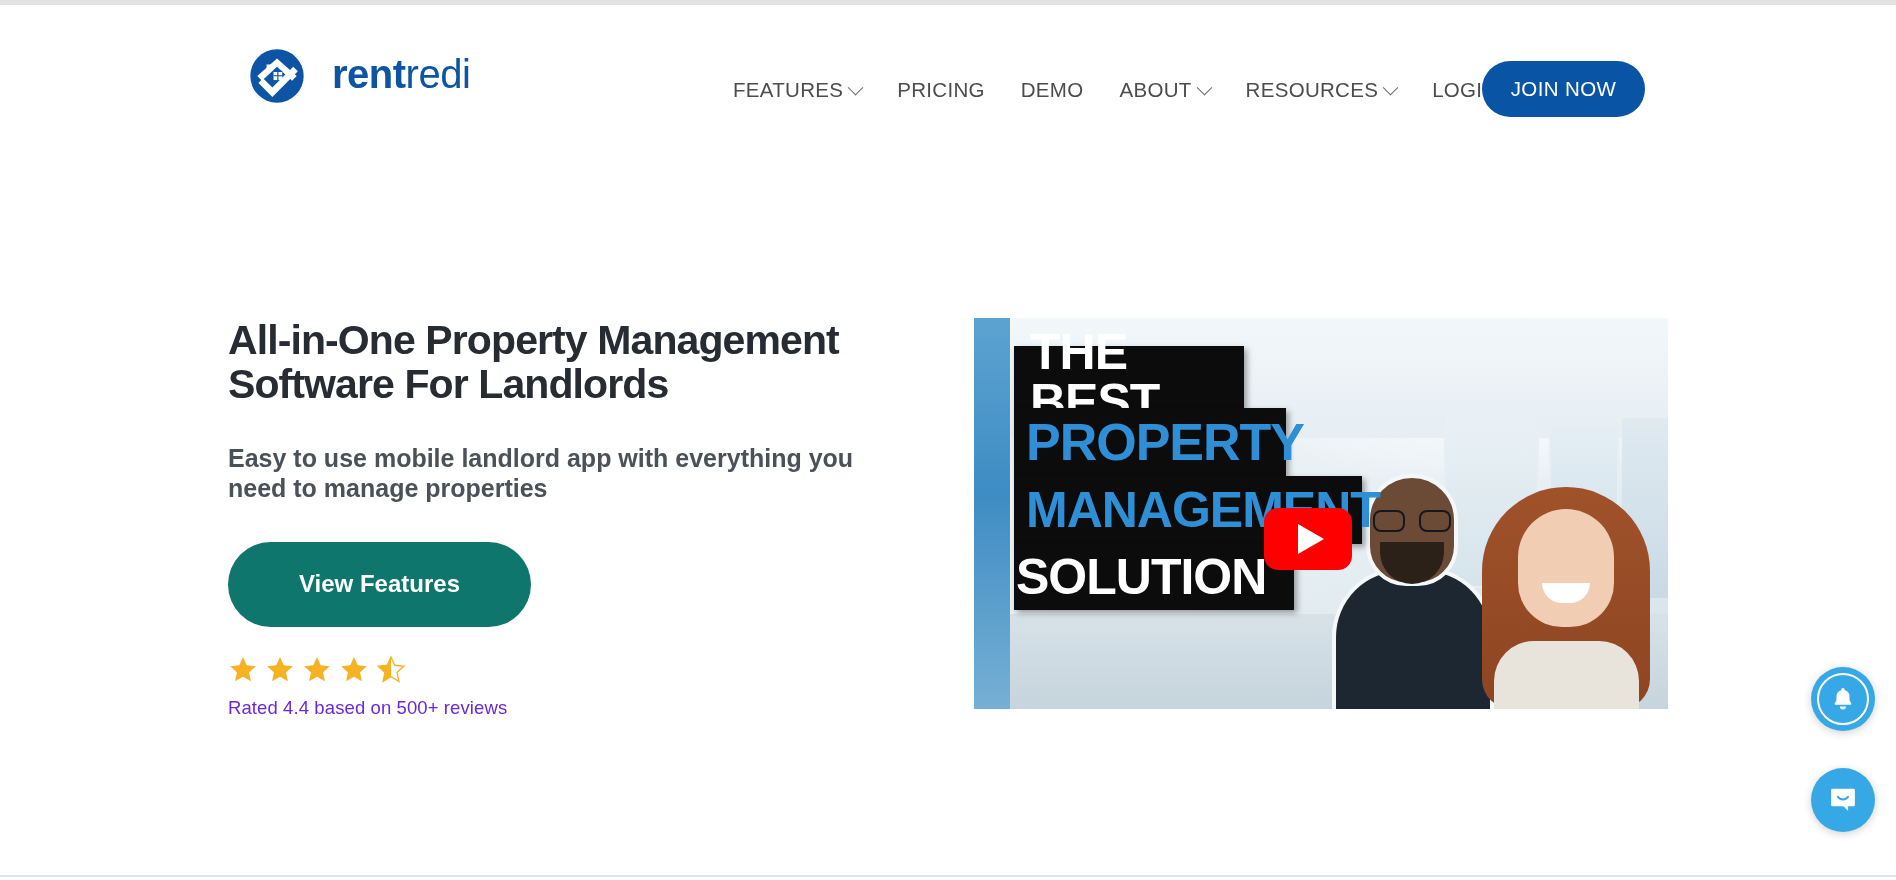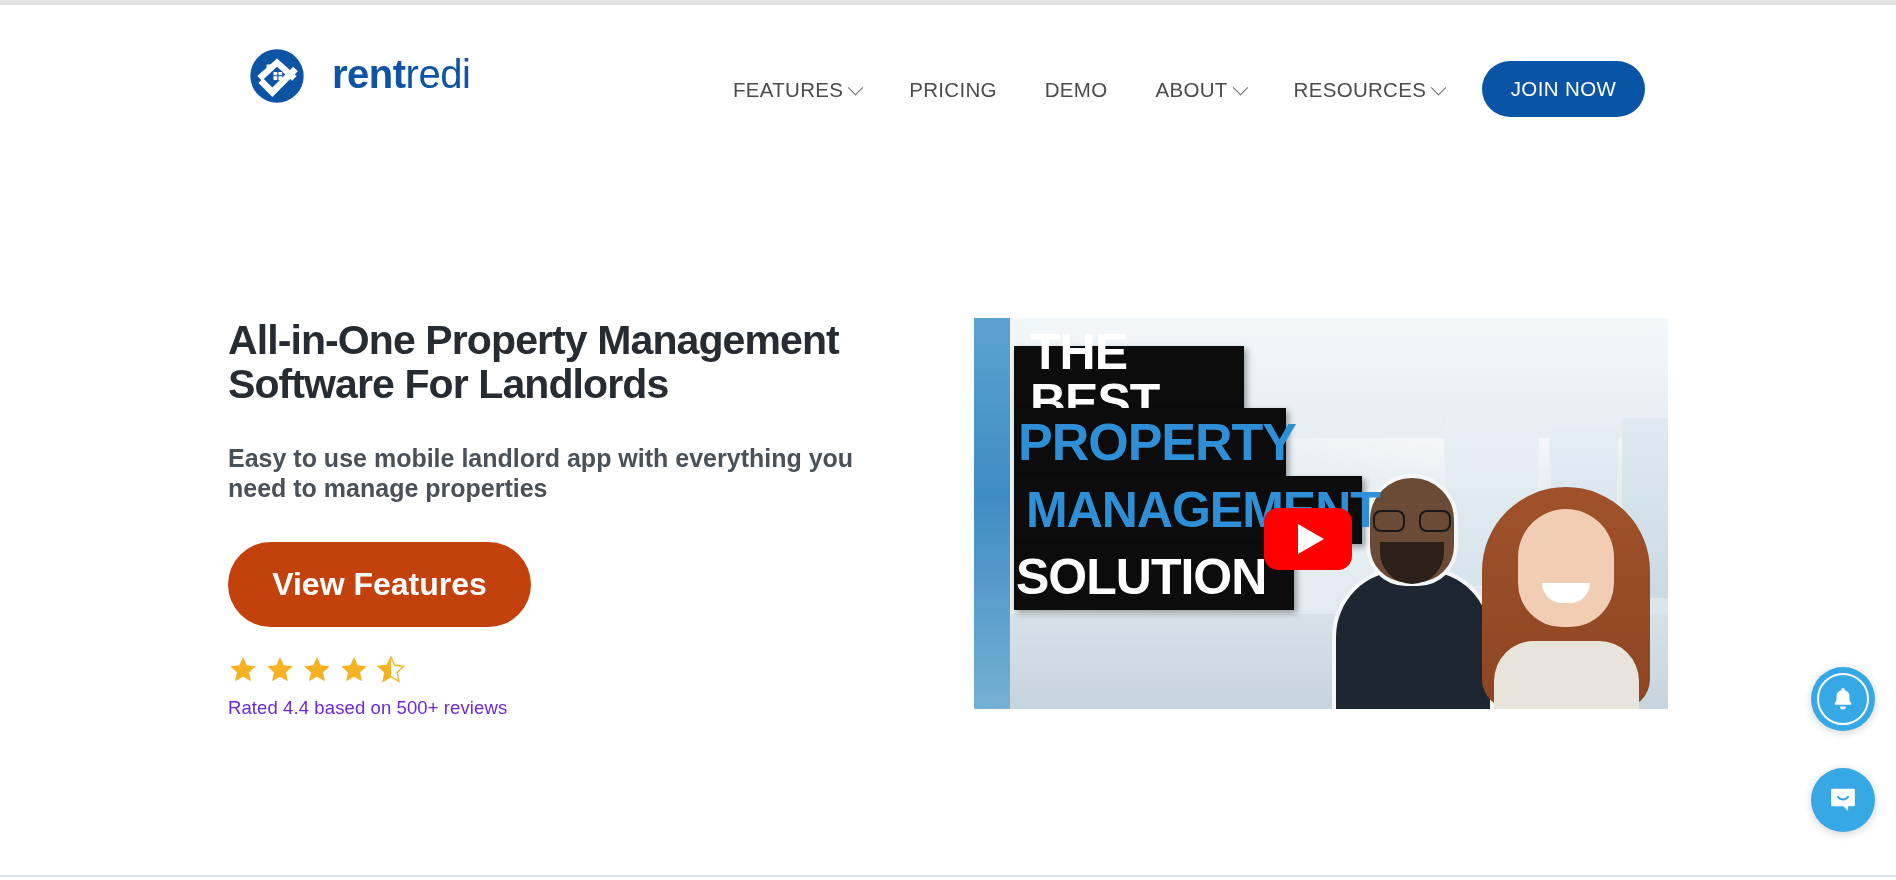--- a/index.html
+++ b/index.html
@@ -61,21 +61,21 @@
   }
   .logo-text .b { font-weight: 700; }
   .logo-text .n { font-weight: 400; }
 
   
   .main-nav {
     position: absolute;
     left: 715px; top: 58px;
     display: flex;
     align-items: flex-end;
-    gap: 12px;
+    gap: 0;
     height: 54px;
   }
   .nav-item {
     display: flex;
     align-items: center;
     gap: 7px;
     font-size: 20.5px;
     letter-spacing: 0.3px;
     color: #4c4c4c;
     padding: 0 18px;
@@ -127,23 +127,23 @@
     font-size: 25px;
     line-height: 1.22;
     color: #4b5158;
     width: 660px;
     margin-bottom: 38px;
     font-weight: 700;
   }
   .view-btn {
     width: 303px; height: 85px;
     border-radius: 44px;
-    background: #c2410c;
+    background: #0f766e;
     color: #ffffff;
-    font-size: 32px;
+    font-size: 24px;
     font-weight: 700;
     border: none;
     cursor: pointer;
     display: flex;
     align-items: center;
     justify-content: center;
     font-family: "Liberation Sans", sans-serif;
     margin-bottom: 28px;
   }
 
@@ -227,21 +227,21 @@
   .tb1 {
     left: 40px; top: 28px;
     width: 230px; height: 62px;
     padding-left: 16px;
     font-size: 50px;
     color: #ffffff;
   }
   .tb2 {
     left: 40px; top: 90px;
     width: 272px; height: 68px;
-    padding-left: 4px;
+    padding-left: 12px;
     font-size: 52px;
     color: #2f8fd6;
   }
   .tb3 {
     left: 40px; top: 158px;
     width: 348px; height: 68px;
     padding-left: 12px;
     font-size: 50px;
     color: #2f8fd6;
   }

